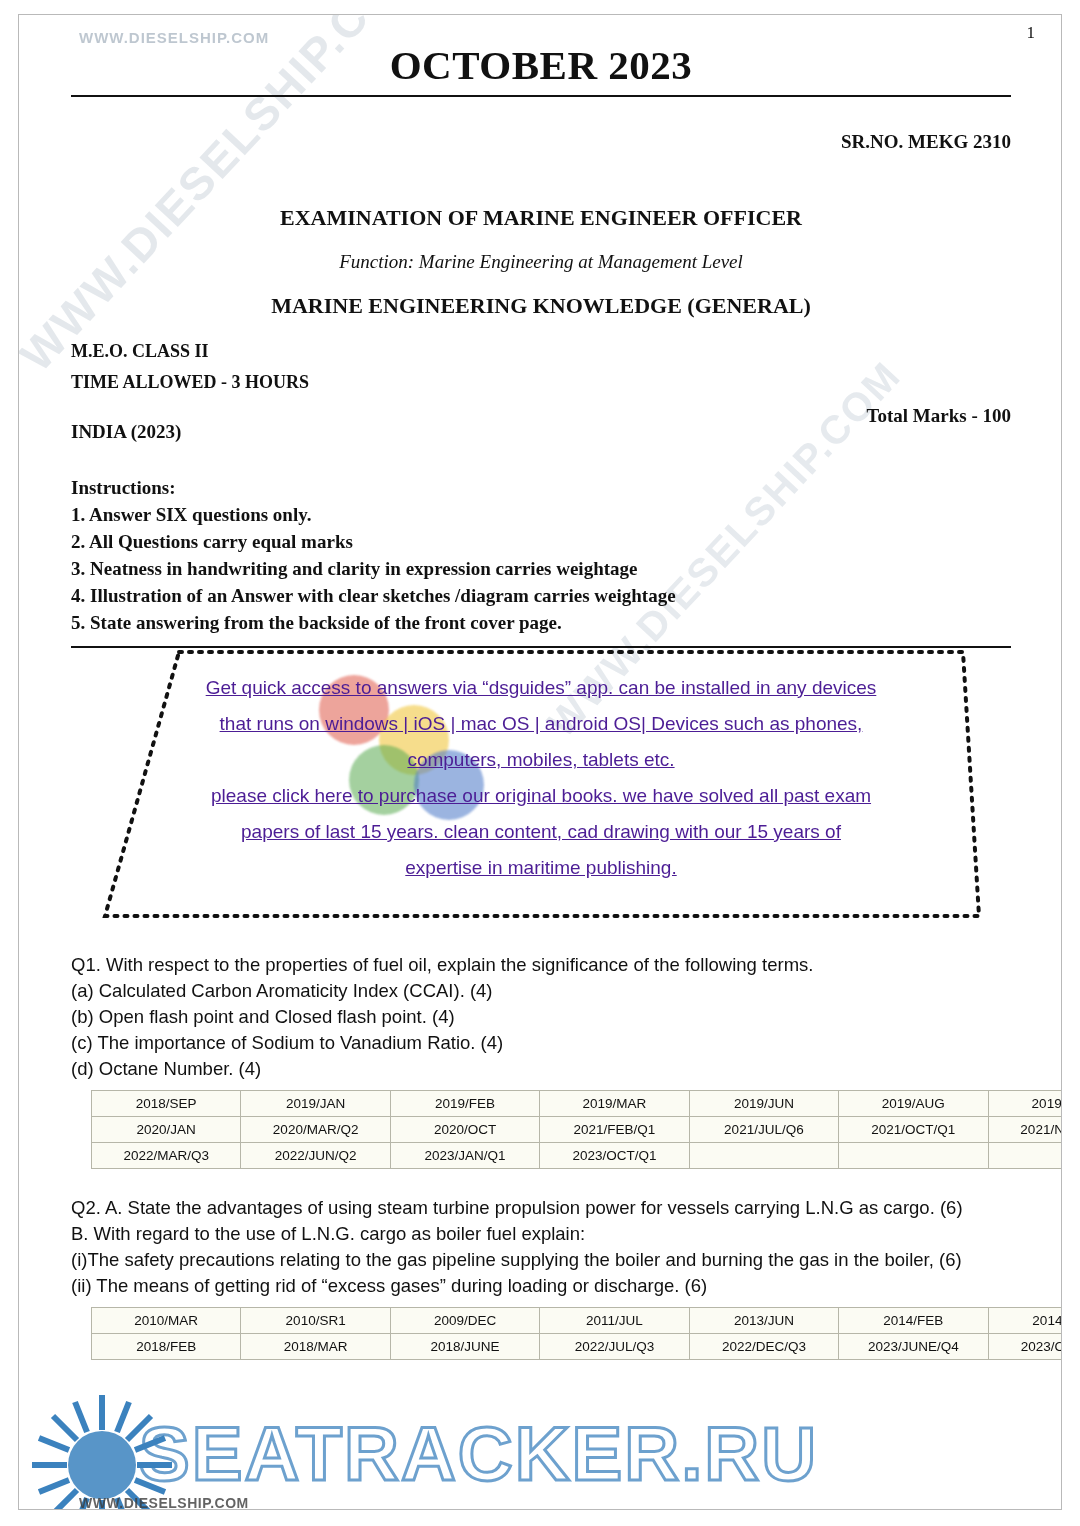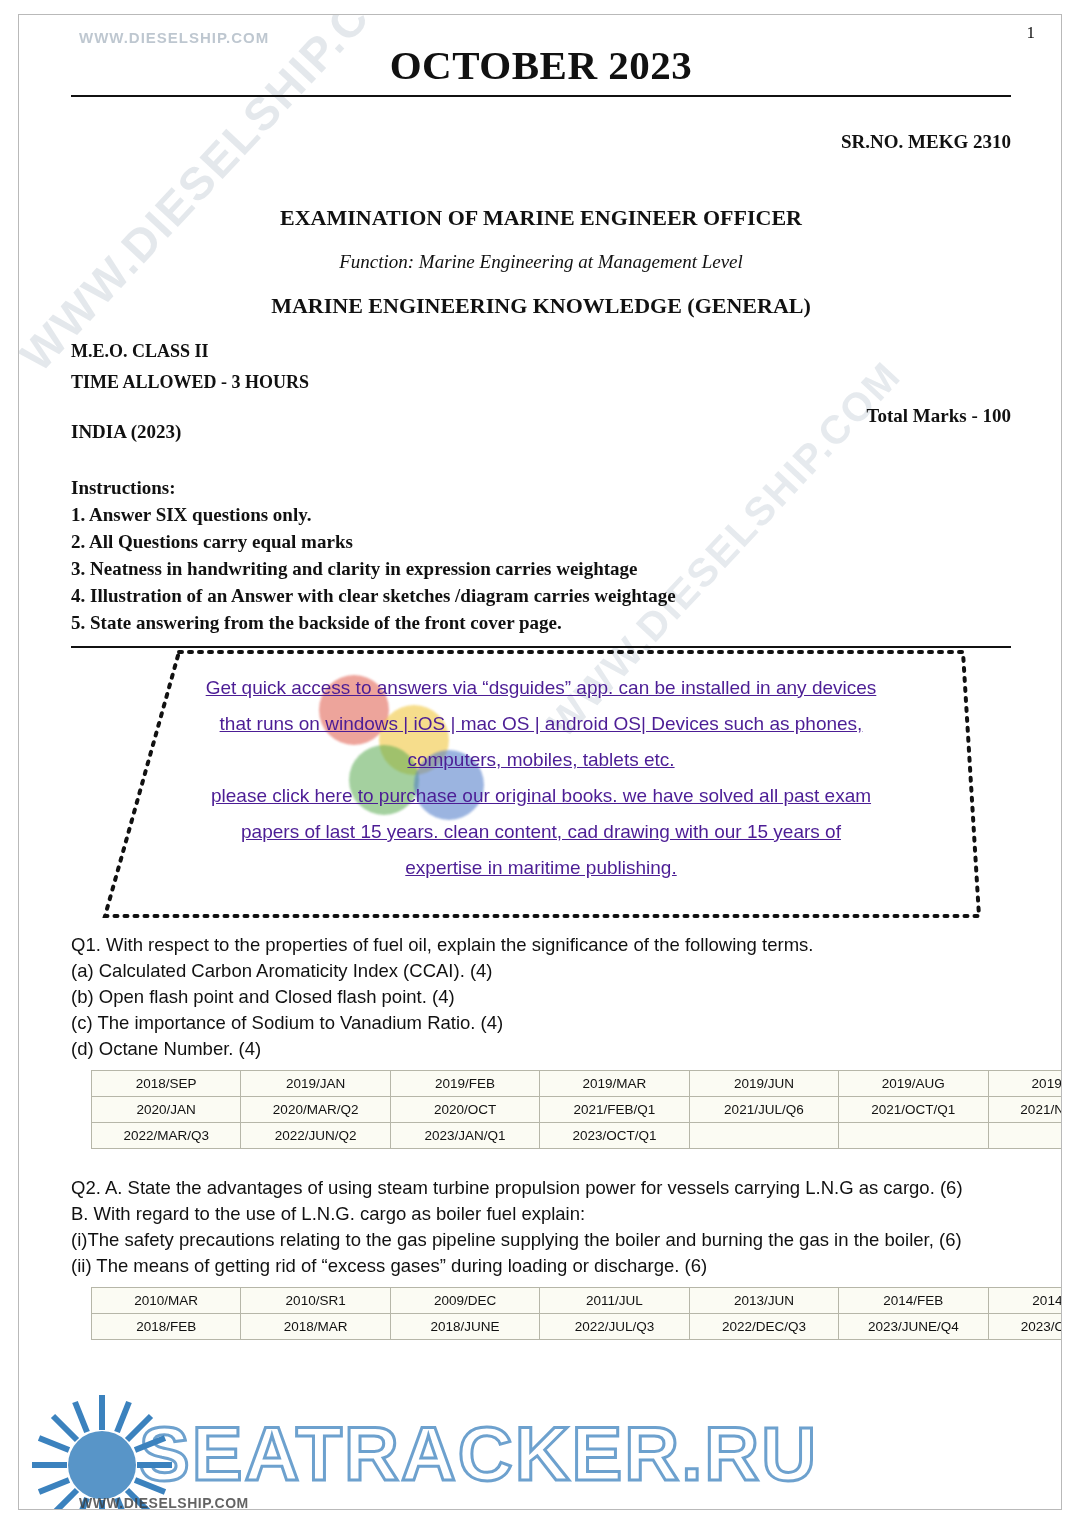--- a/index.html
+++ b/index.html
@@ -220,21 +220,21 @@
   }
 
   
   .q {
     font-family: "Liberation Sans", sans-serif;
     font-size: 18.5px;
     line-height: 26px;
     margin-top: 0;
     text-align: justify;
   }
-  .q.first { margin-top: 2px; }
+  .q.first { margin-top: 22px; }
   .q.gap { margin-top: 26px; }
 
   table.refs {
     border-collapse: collapse;
     width: 1047px;
     margin: 8px 0 0 20px;
     font-family: "Liberation Sans", sans-serif;
     font-size: 13.5px;
     table-layout: fixed;
   }

